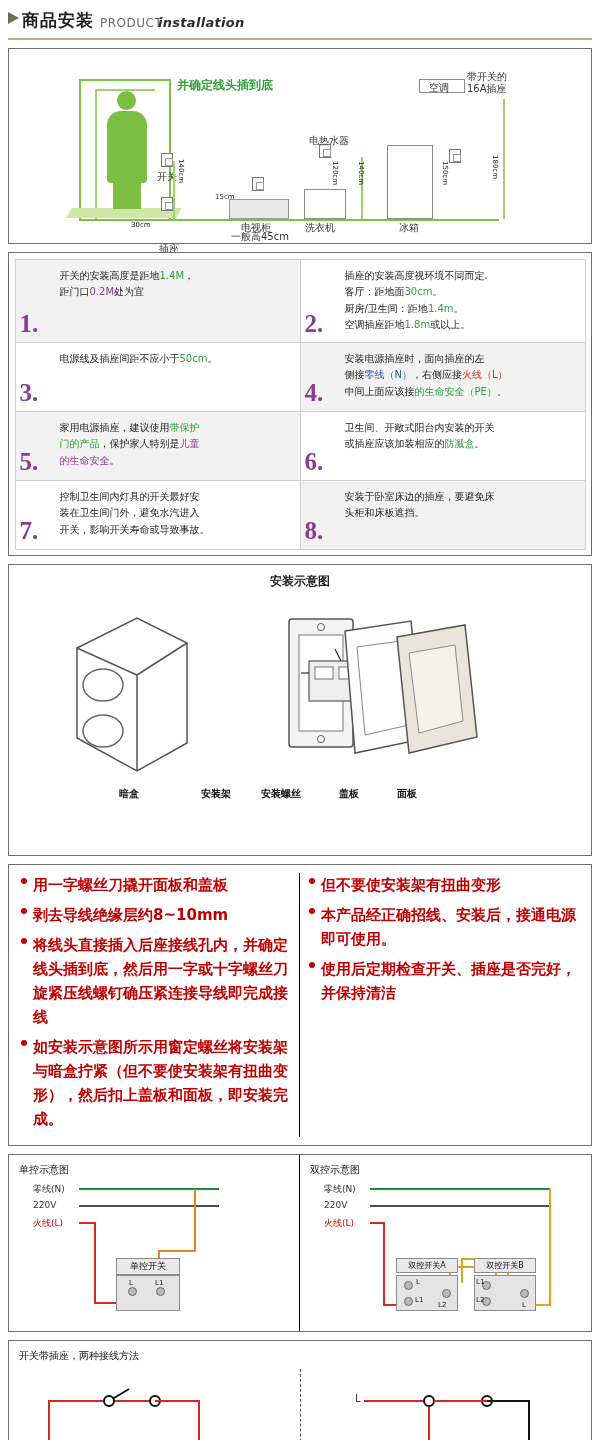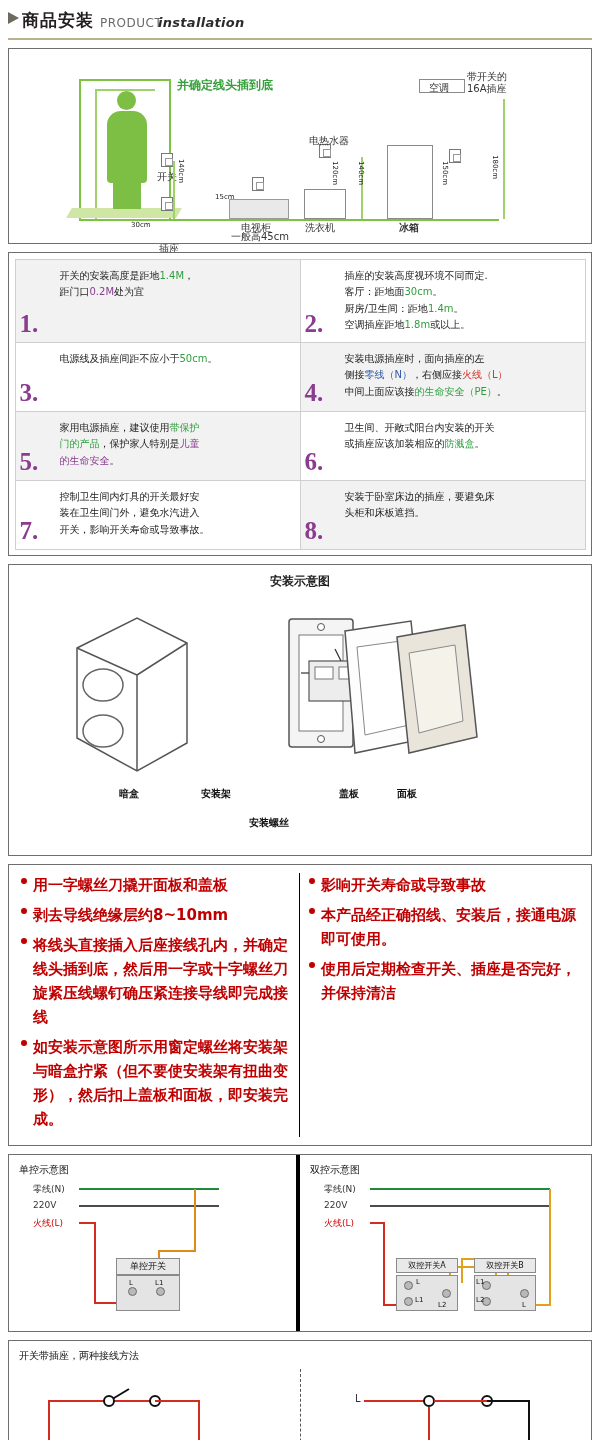--- a/index.html
+++ b/index.html
@@ -171,21 +171,21 @@
     content:"";
     position:absolute; left:2px; top:5px;
     width:6px; height:6px; border-radius:50%;
     background:#c00000;
   }
 
   
   #sec-wiring1 { height:178px; padding:0; }
   .half {
     position:absolute; top:0; bottom:0; width:50%;
-    border-right:4px solid #000000;
+    border-right:1px solid #000000;
   }
   .half.right { left:50%; border-right:none; }
   .wtitle {
     position:absolute; left:10px; top:8px;
     font-size:10px; color:#111;
   }
   .wlabel { position:absolute; font-size:9px; }
   .sw-box {
     position:absolute; background:#e4e4e4; border:1px solid #8b8b8b;
   }
@@ -257,21 +257,21 @@
     <div class="white-box" style="left:295px;top:140px;width:42px;height:30px;"></div>
     <div class="socket" style="left:310px;top:95px;"></div>
     <div class="box-lbl" style="left:296px;top:172px;">洗衣机</div>
     <div class="box-lbl" style="left:300px;top:85px;">电热水器</div>
     <div class="vdim" style="left:322px;top:112px;height:48px;">120cm</div>
 
     <div class="gline thin v" style="left:352px;top:108px;height:62px;"></div>
     <div class="vdim" style="left:348px;top:112px;height:48px;">140cm</div>
 
     <div class="white-box" style="left:378px;top:96px;width:46px;height:74px;"></div>
-    <div class="box-lbl" style="left:390px;top:172px;font-weight:bold;">冰箱</div>
+    <div class="box-lbl" style="left:390px;top:172px;">冰箱</div>
     <div class="socket" style="left:440px;top:100px;"></div>
     <div class="vdim" style="left:432px;top:112px;height:48px;">150cm</div>
 
     <div class="white-box" style="left:410px;top:30px;width:46px;height:14px;"></div>
     <div class="box-lbl" style="left:420px;top:32px;">空调</div>
     <div class="box-lbl" style="left:458px;top:22px;width:40px;line-height:1.2;">带开关的16A插座</div>
     <div class="vdim" style="left:482px;top:106px;height:54px;">180cm</div>
     <div class="gline thin v" style="left:494px;top:50px;height:120px;"></div>
   </div>
 </div>
@@ -347,36 +347,36 @@
     <polygon points="26,30 70,24 78,108 34,118" fill="#ffffff" stroke="#888" stroke-width="1"></polygon>
   </svg>
 
   <svg style="position:absolute;left:372px;top:56px;" width="110" height="150">
     <polygon points="16,16 84,4 96,116 28,132" fill="#e9e5db" stroke="#555" stroke-width="1.5"></polygon>
     <polygon points="28,32 74,24 82,100 38,112" fill="#f5f2ea" stroke="#8a8a8a" stroke-width="1"></polygon>
   </svg>
 
   <div class="ex-cap" style="left:110px;top:222px;">暗盒</div>
   <div class="ex-cap" style="left:192px;top:222px;">安装架</div>
-  <div class="ex-cap" style="left:240px;top:222px;margin-top:29px;">安装螺丝</div>
+  <div class="ex-cap" style="left:252px;top:222px;">安装螺丝</div>
   <div class="ex-cap" style="left:330px;top:222px;">盖板</div>
   <div class="ex-cap" style="left:388px;top:222px;">面板</div>
 
 </div>
 
 <div class="panel" id="sec-notes">
   <div class="notes">
     <div class="col left">
       <div class="note-item">用一字螺丝刀撬开面板和盖板</div>
       <div class="note-item">剥去导线绝缘层约8~10mm</div>
       <div class="note-item">将线头直接插入后座接线孔内，并确定线头插到底，然后用一字或十字螺丝刀旋紧压线螺钉确压紧连接导线即完成接线</div>
       <div class="note-item">如安装示意图所示用窗定螺丝将安装架与暗盒拧紧（但不要使安装架有扭曲变形），然后扣上盖板和面板，即安装完成。</div>
     </div>
     <div class="col right">
-      <div class="note-item">影响开关寿命或导致事故</div>
+      <div class="note-item">但不要使安装架有扭曲变形</div>
       <div class="note-item">本产品经正确招线、安装后，接通电源即可使用。</div>
       <div class="note-item">使用后定期检查开关、插座是否完好，并保持清洁</div>
     </div>
   </div>
 </div>
 
 <div class="panel" id="sec-wiring1">
 
   <div class="half">
     <div class="wtitle">单控示意图</div>

